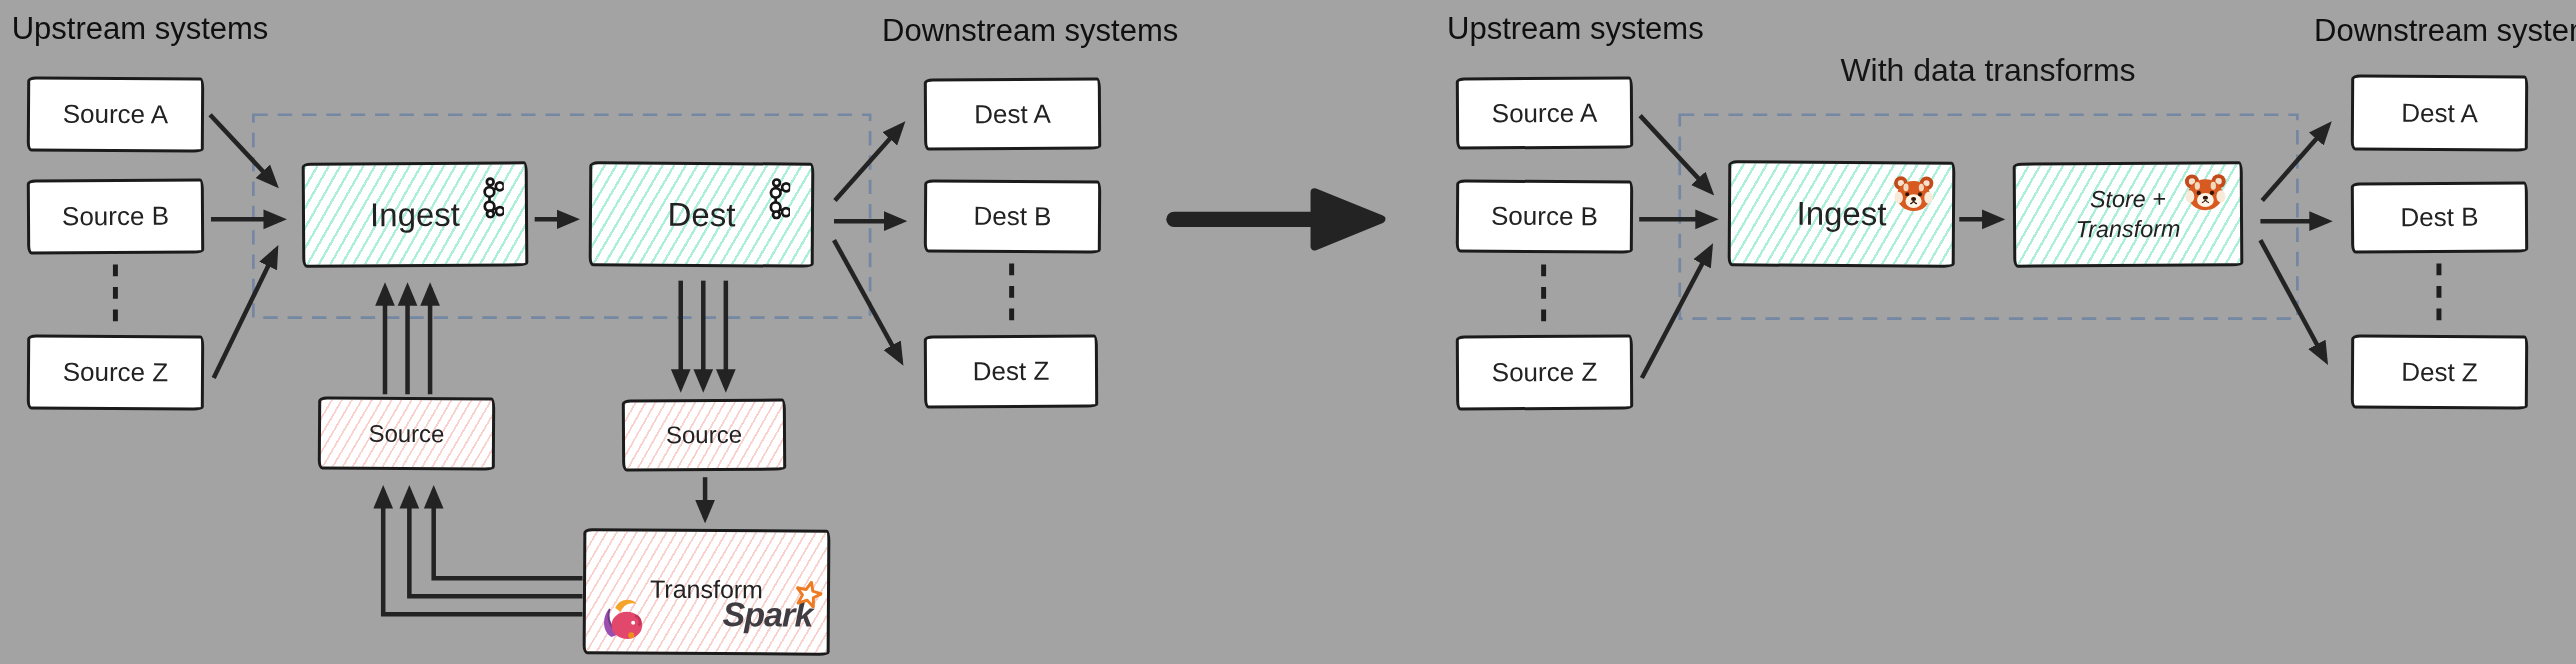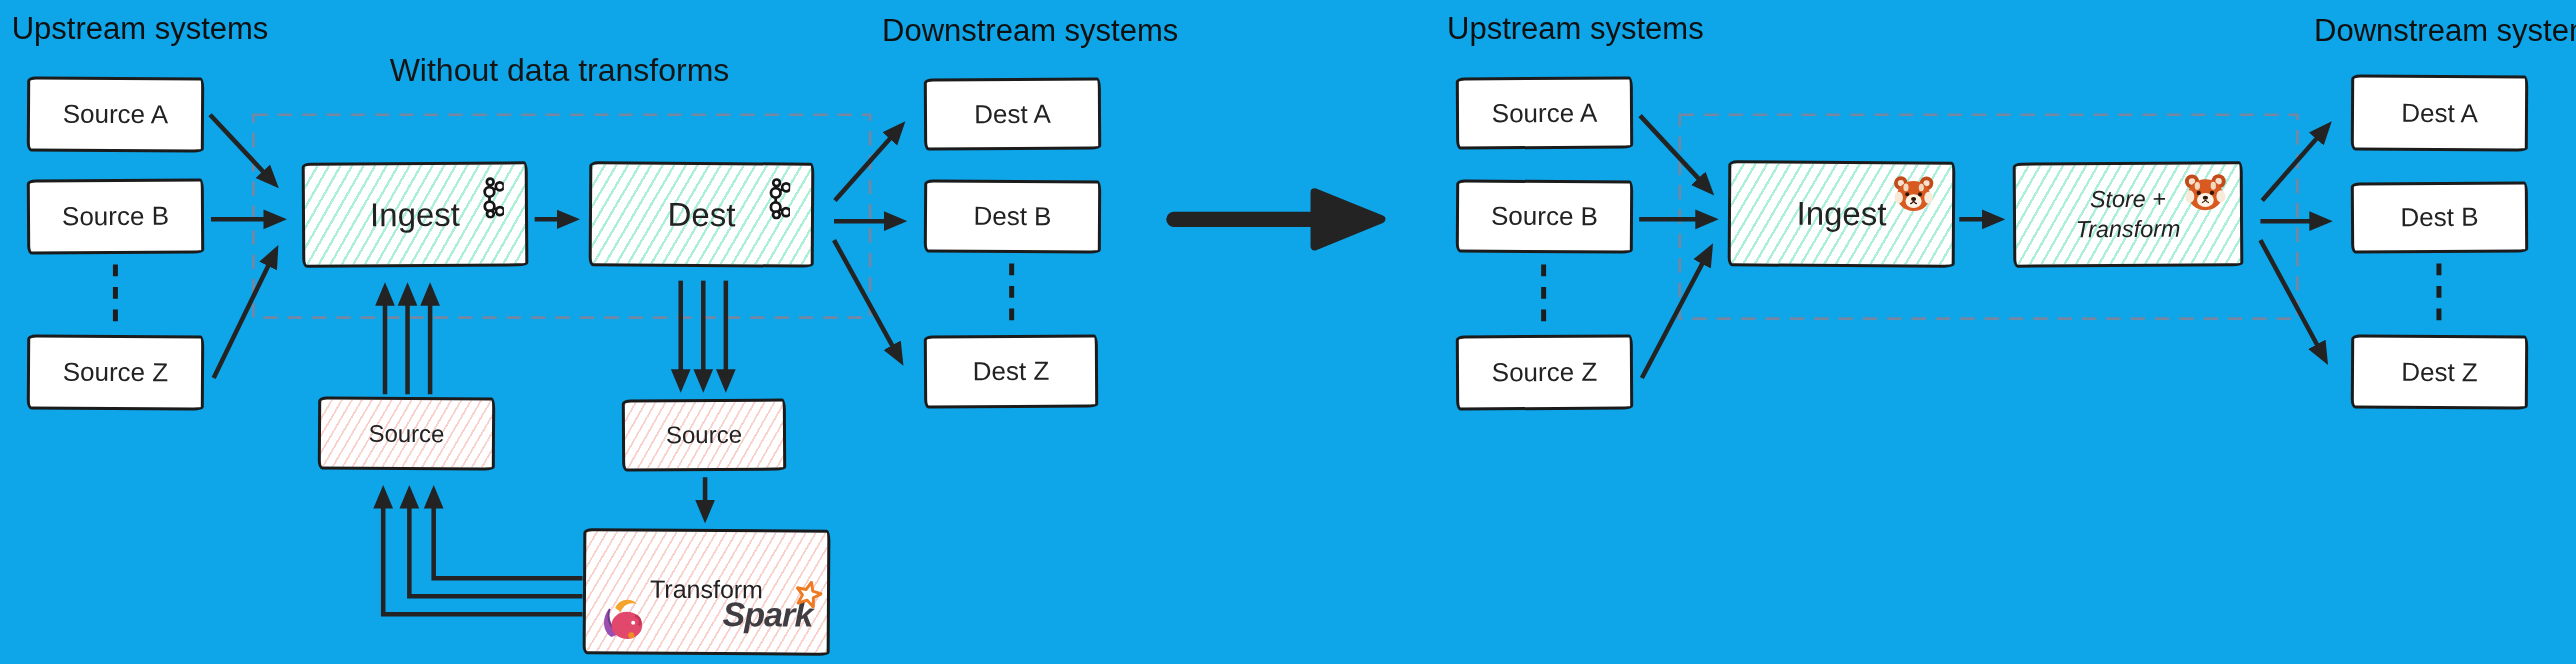--- a/index.html
+++ b/index.html
@@ -1,17 +1,17 @@
 <!DOCTYPE html>
 <html style="font-size:14.4px"><head>
 <meta charset="utf-8">
 <style>
   html,body{margin:0;padding:0;background:#fff;}
   #canvas{
-    position:relative;width:2576px;height:665px;background:#0ea5e9;
+    position:relative;width:2576px;height:665px;background:#a3a3a3;
     font-family:"Liberation Sans",sans-serif;color:#1d1d1d;overflow:hidden;
   }
   #connectors{position:absolute;left:0;top:0;z-index:0;}
   .h-label{position:absolute;font-size:31px;color:#101010;white-space:nowrap;z-index:2;}
   .d-title{position:absolute;font-size:32px;color:#151515;white-space:nowrap;z-index:2;text-align:center;}
   .sbox{
     position:absolute;box-sizing:border-box;z-index:2;
     border:3.2px solid #1b1b1b;background-color:#fff;
     display:flex;align-items:center;justify-content:center;
     border-radius:9px 3.6px 10.8px 4.5px / 4.5px 10.8px 3.6px 9px;
@@ -92,21 +92,20 @@
     </g>
 
     <g>
       <path d="M1302,243 L1464,243" stroke="#232323" stroke-width="17" stroke-linecap="round" fill="none"></path>
       <path d="M1458,213 L1532,243 L1458,273 Z" fill="#232323" stroke="#232323" stroke-width="9" stroke-linejoin="round"></path>
     </g>
   </svg>
 
   <div class="h-label" style="left:11.7px;top:10.8px;">Upstream systems</div>
   <div class="h-label" style="left:882px;top:12.6px;">Downstream systems</div>
-  <div class="d-title" style="left:388px;top:52px;width:343px;">Without data transforms</div>
 
   <div class="sbox r1" style="left:27px;top:77px;width:177px;height:75px;">
     <span>Source A</span>
   </div>
   <div class="sbox r2" style="left:27px;top:179px;width:177px;height:75px;">
     <span>Source B</span>
   </div>
   <div class="sbox r1" style="left:27px;top:335px;width:177px;height:75px;">
     <span>Source Z</span>
   </div>
@@ -184,20 +183,21 @@
     <div class="spark-logo">
       <span class="spark-word">Spark</span>
       <svg class="spark-star" viewBox="0 0 24 24">
         <path d="M12,1 L15,8.5 L23,9 L17,14 L19,22 L12,17.5 L5,22 L7,14 L1,9 L9,8.5 Z" fill="#ffffff" stroke="#ee7b22" stroke-width="2.6" stroke-linejoin="round"></path>
       </svg>
     </div>
   </div>
 
   <div class="h-label" style="left:1447px;top:10.8px;">Upstream systems</div>
   <div class="h-label" style="left:2314px;top:12.6px;">Downstream systems</div>
+  <div class="d-title" style="left:1839px;top:52px;width:298px;">With data transforms</div>
 
   <div class="sbox r2" style="left:1456px;top:77px;width:177px;height:72px;">
     <span>Source A</span>
   </div>
   <div class="sbox r1" style="left:1456px;top:180px;width:177px;height:73px;">
     <span>Source B</span>
   </div>
   <div class="sbox r2" style="left:1456px;top:335px;width:177px;height:75px;">
     <span>Source Z</span>
   </div>

